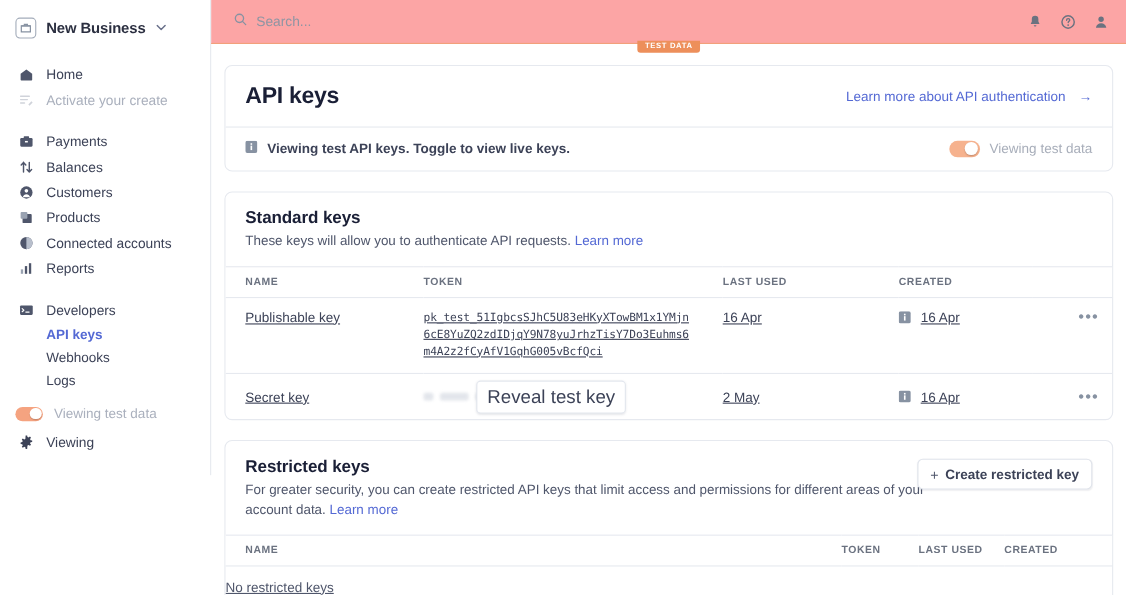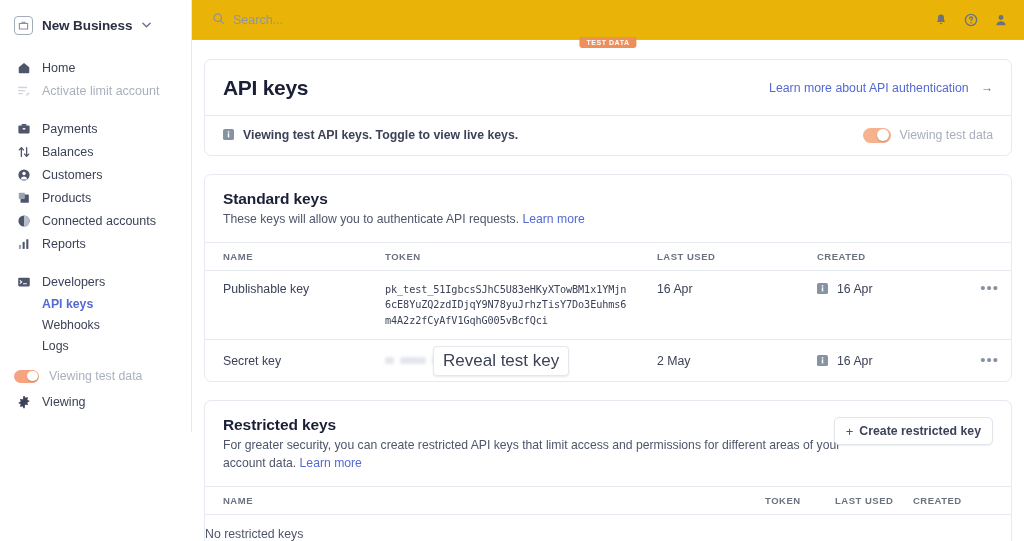--- a/index.html
+++ b/index.html
@@ -69,21 +69,21 @@
     width: 10.6px; height: 10.6px; border-radius: 50%;
     background: #fff; box-shadow: 0 1px 1px rgba(0,0,0,.18);
   }
   .toggle-label { font-size: 12.3px; color: #aab0bd; }
 
   
   .main { flex: 1; display: flex; flex-direction: column; background: #fff; min-width: 0; }
 
   .topbar {
     height: 40px; display: flex; align-items: center;
-    padding: 0 16px 0 20px; background: #eab308;
+    padding: 0 16px 0 20px; background: #fca5a5;
     border-bottom: 1.5px solid #f2a07b;
     position: relative; flex: 0 0 40px;
   }
   .search-wrap { display: flex; align-items: center; gap: 8px; flex: 1; cursor: text; }
   .search-input {
     border: none; outline: none; background: transparent;
     font-family: "Liberation Sans", sans-serif;
     font-size: 12.5px; color: #4f566b; width: 300px; padding: 0;
   }
   .search-input::placeholder { color: #8f95a3; }
@@ -162,21 +162,21 @@
   thead th {
     font-size: 9.5px; font-weight: 700; color: #6b7280;
     letter-spacing: .5px; text-align: left;
     padding: 8px 0 8px 0;
     border-top: 1px solid #e6e9ef; border-bottom: 1px solid #e6e9ef;
     background: #fff;
   }
   tbody td {
     padding: 11px 0; vertical-align: top;
     border-bottom: 1px solid #e6e9ef;
-    font-size: 12.3px; color: #3c4257;
+    font-size: 12.3px; color: #3c4257; text-decoration: underline;
   }
   tbody tr:last-child td { border-bottom: none; }
   .pl { padding-left: 18px; }
   .pr { padding-right: 18px; }
 
   .key-name { font-weight: 400; color: #3c4257; white-space: nowrap; }
   .token-mono {
     font-family: "DejaVu Sans Mono", "Liberation Mono", monospace;
     font-size: 10.2px; color: #3c4257; line-height: 1.52;
     word-break: break-all; letter-spacing: -.1px;
@@ -237,21 +237,21 @@
           </span>
           <span>Home</span>
         </a>
         <a class="nav-item muted">
           <span class="ico">
             <svg width="14" height="14" viewBox="0 0 16 16">
                 <path d="M2 4h9M2 7.5h7M2 11h4" stroke="#aab0bd" stroke-width="1.5" stroke-linecap="round"></path>
                 <path d="M10 12.5l3.2-3.2 1.3 1.3L11.3 13.8z" fill="#aab0bd"></path>
               </svg>
           </span>
-          <span>Activate limit account</span>
+          <span>Activate your create</span>
         </a>
       </div>
 
       <div class="nav-spacer"></div>
 
       <div class="nav-group">
         <a class="nav-item">
           <span class="ico">
             <svg width="14" height="14" viewBox="0 0 16 16">
                 <rect x="1.6" y="4" width="12.8" height="9" rx="1.2" fill="#4f566b"></rect>

